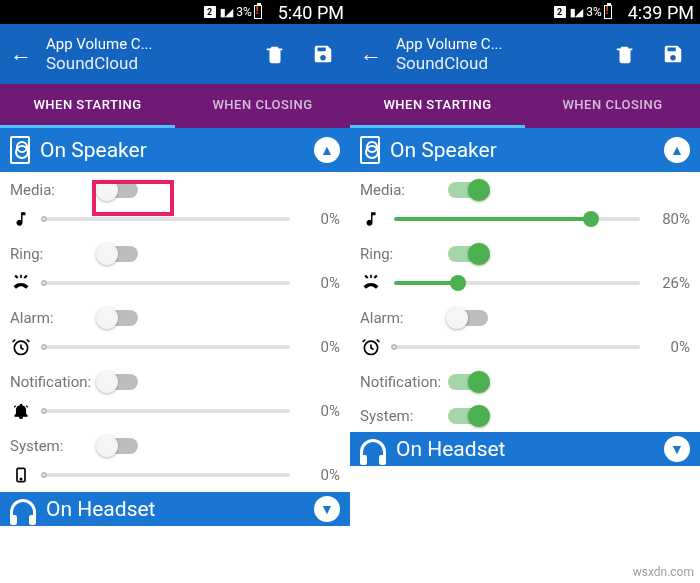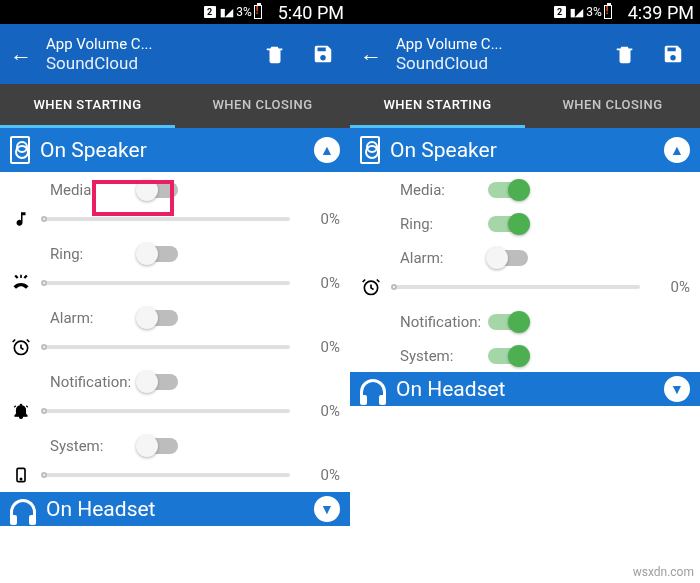--- a/index.html
+++ b/index.html
@@ -13,35 +13,35 @@
   .statusbar .batt-icon { width:8px; height:14px; border:1px solid #fff; position:relative; }
   .statusbar .batt-icon::before { content:""; position:absolute; top:-3px; left:2px; width:4px; height:2px; background:#fff;}
   .statusbar .batt-icon::after { content:"!"; position:absolute; color:#ff5722; font-size:10px; font-weight:bold; left:1px; top:-1px;}
   .statusbar .time { font-weight:400; margin-left:12px; font-size:18px;}
   .appbar { background:#1565C0; color:#fff; height:60px; display:flex; align-items:center; padding:0 10px; gap:14px;}
   .appbar .back { font-size:22px; }
   .appbar .titles { flex:1; min-width:0;}
   .appbar .title { font-size:15px; white-space:nowrap; overflow:hidden; text-overflow:ellipsis;}
   .appbar .subtitle { font-size:17px; opacity:0.9;}
   .appbar .action { font-size:22px; padding:0 6px;}
-  .tabs { background:#404040; display:flex; height:44px;}
+  .tabs { background:#701a75; display:flex; height:44px;}
   .tab { flex:1; color:#fff; font-size:13px; font-weight:500; display:flex; align-items:center; justify-content:center; opacity:0.7; border-bottom:3px solid transparent; letter-spacing:0.5px;}
   .tab.active { opacity:1; border-bottom-color:#4FC3F7;}
   .section-head { background:#1976D2; color:#fff; height:44px; display:flex; align-items:center; padding:0 10px; gap:10px; font-size:21px;}
   .section-head .spk { width:20px; height:28px; border:2px solid #fff; border-radius:2px; position:relative;}
   .section-head .spk::before { content:""; position:absolute; top:3px; left:4px; width:8px; height:8px; border:2px solid #fff; border-radius:50%;}
   .section-head .spk::after { content:""; position:absolute; bottom:3px; left:3px; width:10px; height:10px; border:2px solid #fff; border-radius:50%;}
   .section-head .headset { width:26px; height:20px; border:3px solid #fff; border-bottom:none; border-radius:14px 14px 0 0; position:relative;}
   .section-head .headset::before, .section-head .headset::after { content:""; position:absolute; bottom:-6px; width:7px; height:10px; background:#fff; border-radius:2px;}
   .section-head .headset::before { left:-3px;} .section-head .headset::after { right:-3px;}
   .section-head .label { flex:1;}
   .section-head .collapse { width:26px; height:26px; background:#fff; border-radius:50%; color:#1976D2; display:flex; align-items:center; justify-content:center; font-size:14px;}
   .rows { background:#fff;}
   .row { position:relative; padding:4px 10px 2px 10px;}
-  .row .toprow { display:flex; align-items:center; height:28px;margin-left:40px;}
+  .row .toprow { display:flex; align-items:center; height:28px;}
   .row .name { color:#757575; font-size:15px; min-width:88px;}
   .toggle { width:40px; height:16px; border-radius:10px; position:relative;}
   .toggle .knob { position:absolute; width:22px; height:22px; border-radius:50%; top:-3px; box-shadow:0 1px 3px rgba(0,0,0,0.3);}
   .toggle.off { background:#bdbdbd;} .toggle.off .knob { background:#f5f5f5; left:-2px;}
   .toggle.on { background:#A5D6A7;} .toggle.on .knob { background:#4CAF50; right:-2px;}
   .row .botrow { display:flex; align-items:center; height:30px; gap:8px;}
   .row .icon { width:22px; color:#000; font-size:18px; display:flex; justify-content:center;}
   .slider { flex:1; height:4px; border-radius:2px; position:relative; margin:0 4px;}
   .slider.off { background:#e0e0e0;}
   .slider.on { background:linear-gradient(to right,#4CAF50 var(--p),#e0e0e0 var(--p));}
@@ -238,27 +238,49 @@
       <span class="collapse">▲</span>
     </div>
     <div class="rows" id="rows-right">
         <div class="row">
           <div class="toprow">
             <span class="name">Media:</span>
             <span class="toggle on">
               <span class="knob"></span>
             </span>
           </div>
+          <div class="botrow">
+            <span class="icon">
+              <svg width="18" height="18" viewBox="0 0 24 24" fill="#000">
+                <path d="M12 3v10.55A4 4 0 1 0 14 17V7h4V3h-6z"></path>
+              </svg>
+            </span>
+            <div class="slider on" style="--p:80%">
+              <span class="thumb"></span>
+            </div>
+            <span class="pct">80%</span>
+          </div>
         </div>
         <div class="row">
           <div class="toprow">
             <span class="name">Ring:</span>
             <span class="toggle on">
               <span class="knob"></span>
             </span>
+          </div>
+          <div class="botrow">
+            <span class="icon">
+              <svg width="20" height="20" viewBox="0 0 24 24" fill="#000">
+                <path d="M12 12c-3 0-5.5 1-7.5 2.6L3 16l3 3 2-1.5c1.2-.9 2.6-1.5 4-1.5s2.8.6 4 1.5L18 19l3-3-1.5-1.4C17.5 13 15 12 12 12zM4 4l2-2 3 3-2 2-3-3zm14-2l2 2-3 3-2-2 3-3zM11 2h2v4h-2V2z"></path>
+              </svg>
+            </span>
+            <div class="slider on" style="--p:26%">
+              <span class="thumb"></span>
+            </div>
+            <span class="pct">26%</span>
           </div>
         </div>
         <div class="row">
           <div class="toprow">
             <span class="name">Alarm:</span>
             <span class="toggle off">
               <span class="knob"></span>
             </span>
           </div>
           <div class="botrow">

